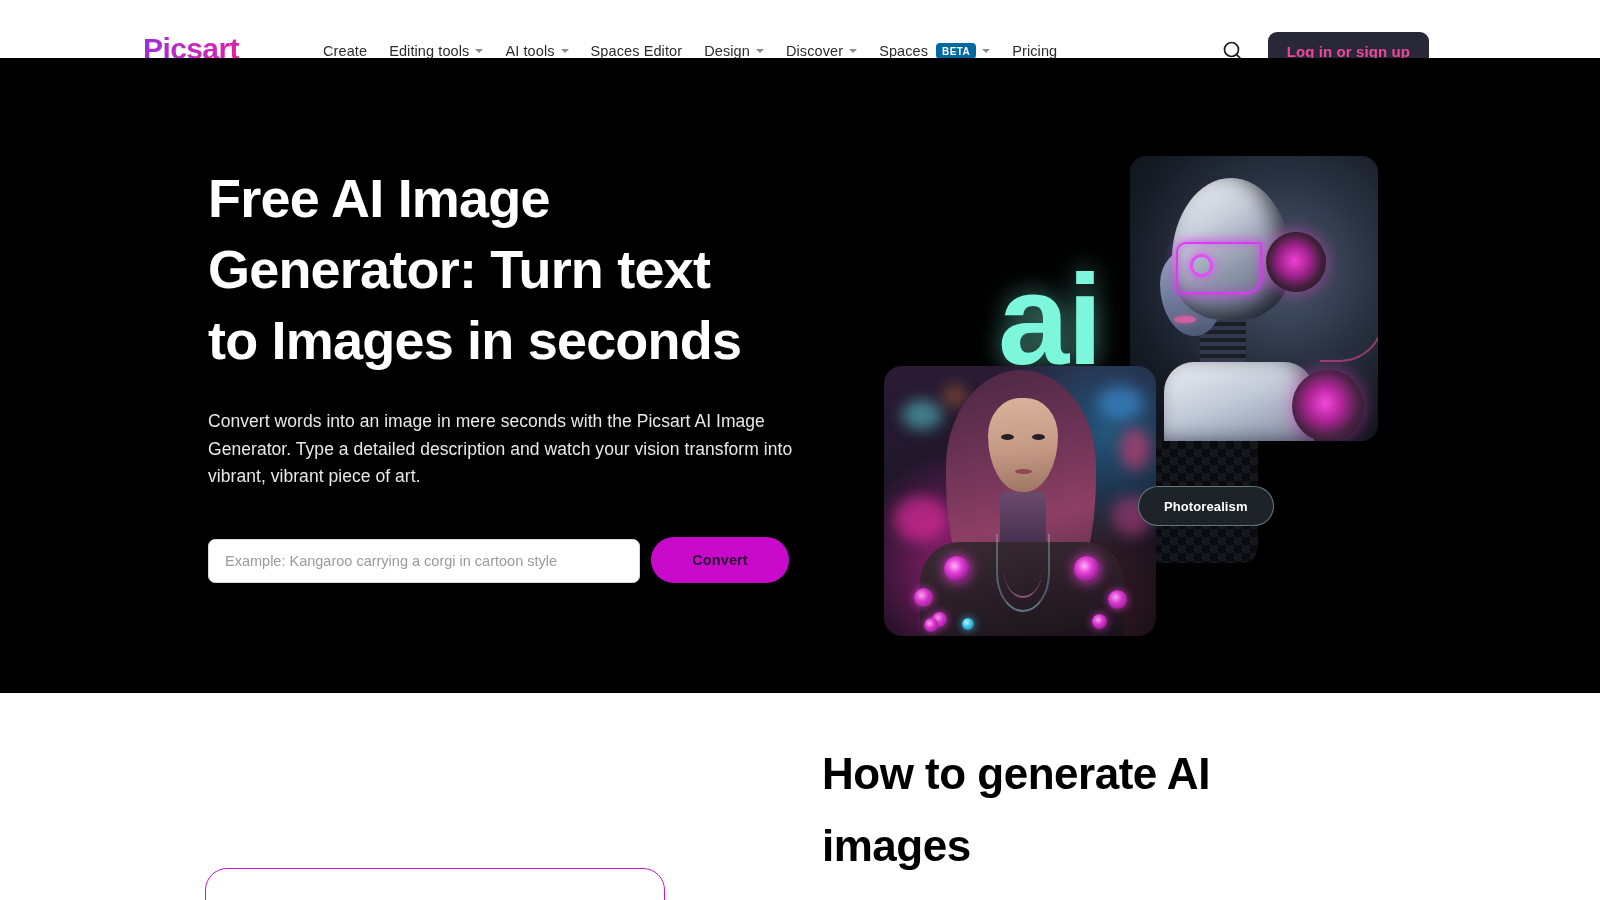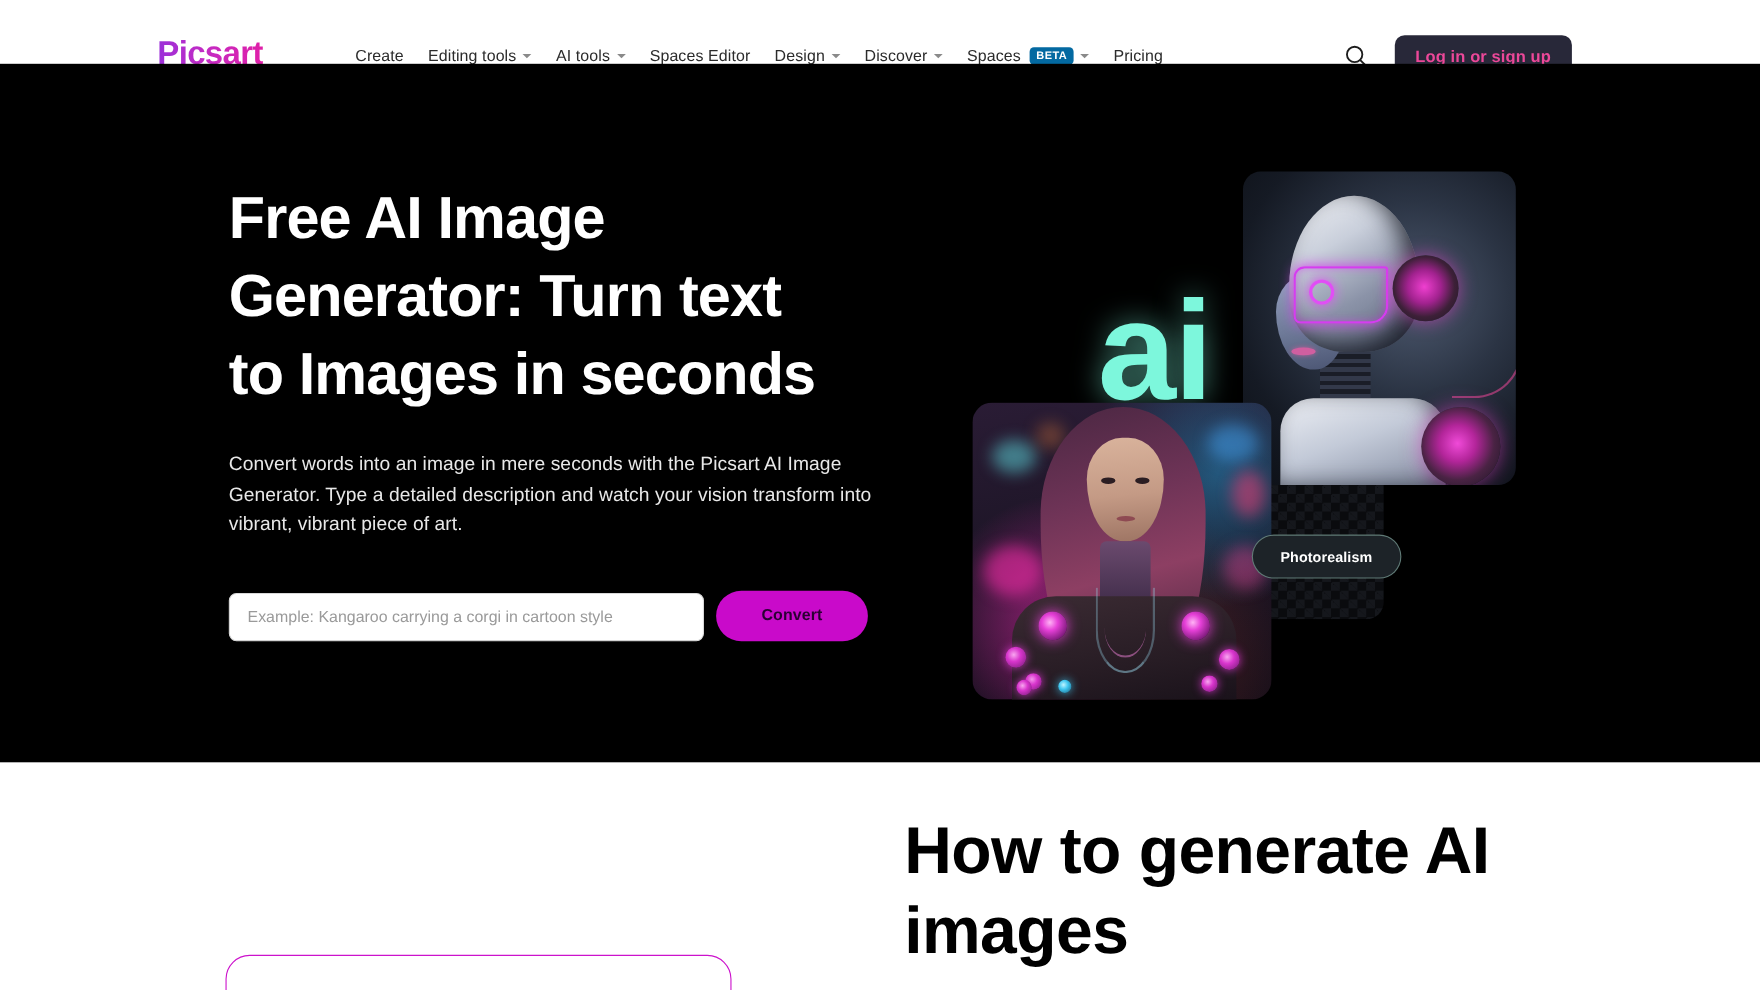--- a/index.html
+++ b/index.html
@@ -441,21 +441,21 @@
     width: 1600px;
     height: 195px;
     background: #ffffff;
   }
 
   .how-title {
     position: absolute;
     left: 822px;
     top: 33px;
     width: 560px;
-    font-size: 60px;
+    font-size: 44px;
     font-weight: 700;
     color: #000000;
     line-height: 72px;
     letter-spacing: -0.5px;
     white-space: pre-line;
   }
 
   .step-card {
     position: absolute;
     left: 205px;

